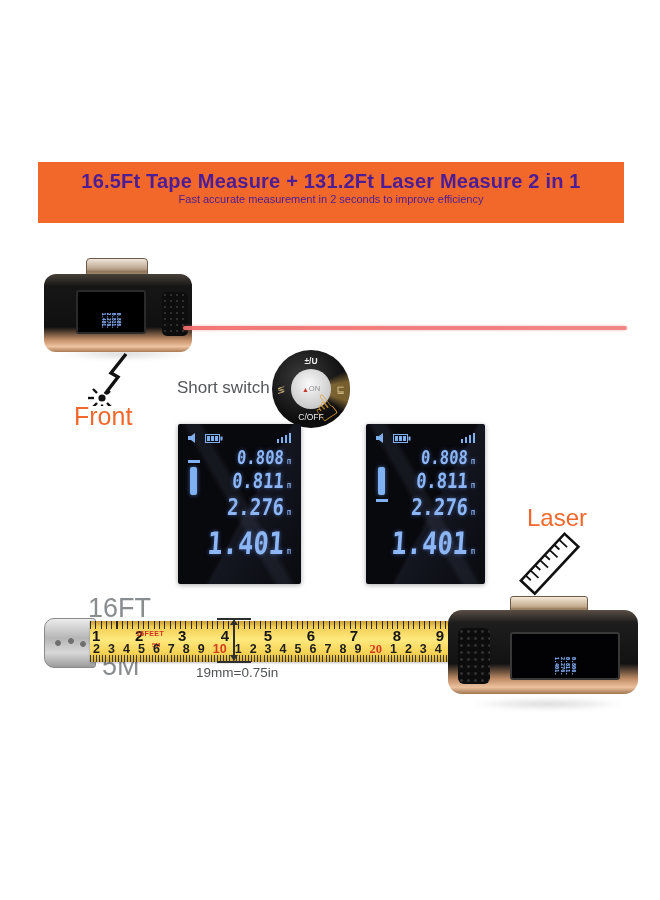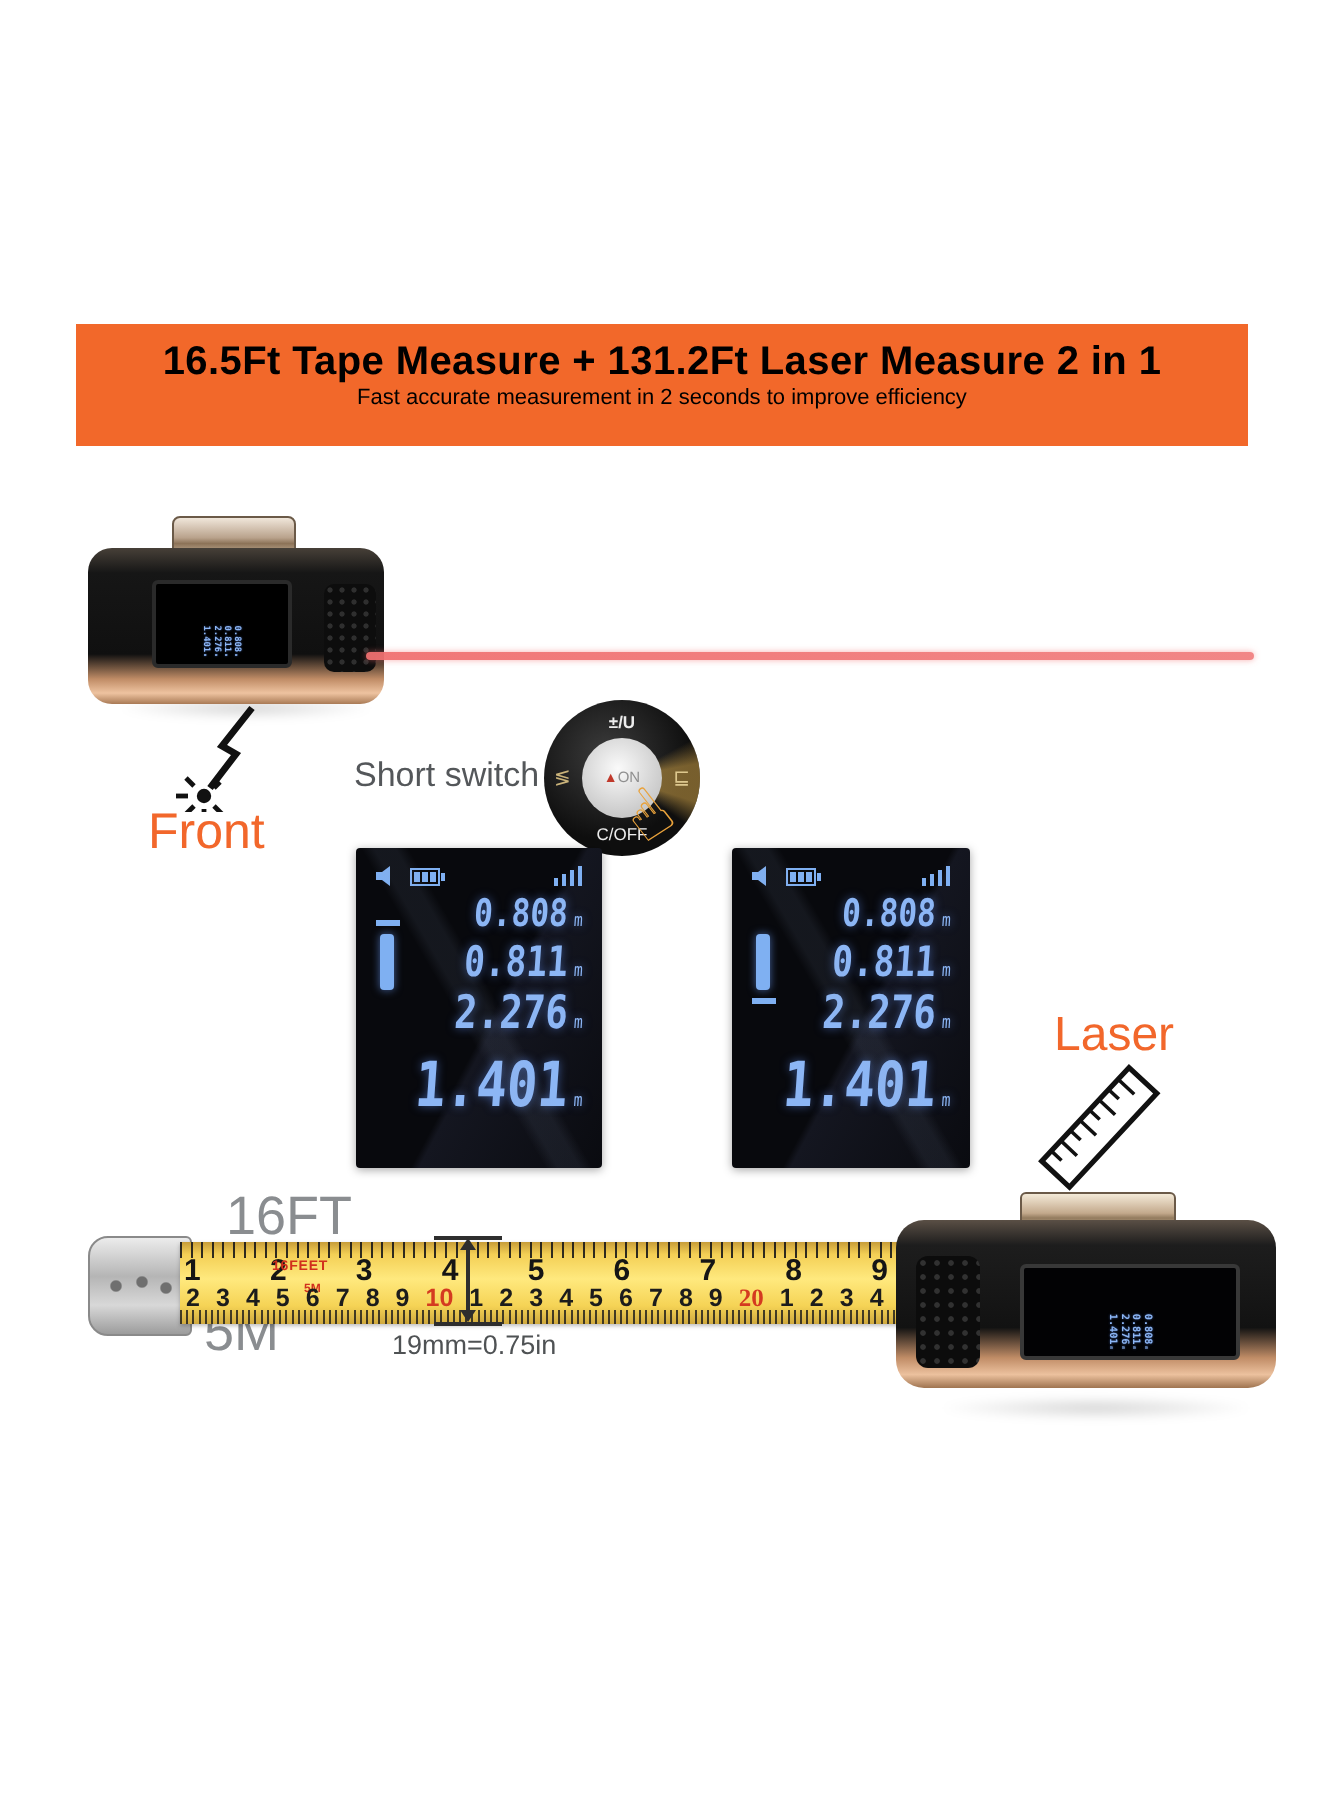--- a/index.html
+++ b/index.html
@@ -1,21 +1,21 @@
 <!DOCTYPE html>
 <html><head>
 <meta charset="utf-8">
 <style>
   html,body{margin:0;padding:0;background:#fff;}
   #canvas{position:relative;width:660px;height:900px;background:#fff;overflow:hidden;
           font-family:"Liberation Sans",sans-serif;}
 
   
   .banner{position:absolute;left:38px;top:162px;width:586px;height:61px;background:#F2682A;
-          color:#000000;text-align:center;}
+          color:#4c1d95;text-align:center;}
   .banner-title{font-size:20px;font-weight:bold;margin-top:8px;white-space:nowrap;letter-spacing:.2px;}
   .banner-sub{font-size:11px;margin-top:0;}
 
   
   .device-top{position:absolute;left:44px;top:258px;width:148px;height:96px;}
   .shadow1{position:absolute;left:58px;top:348px;width:130px;height:12px;
            background:radial-gradient(ellipse,rgba(0,0,0,.16),transparent 70%);filter:blur(2px);}
   .clip{position:absolute;left:42px;top:0;width:60px;height:22px;border-radius:4px;border:1px solid #6b5a48;
         background:linear-gradient(180deg,#f0e6da,#b9a28c 45%,#8d7358 58%,#e8d8c4);}
   .dbody{position:absolute;left:0;top:16px;width:148px;height:78px;border-radius:12px;
@@ -83,21 +83,21 @@
   .mini-row{display:flex;justify-content:flex-end;align-items:baseline;gap:3px;color:#8cb6f5;
         font-family:"DejaVu Sans Mono",monospace;font-weight:bold;font-size:17px;line-height:1.15;
         text-shadow:0 0 4px rgba(100,150,255,.6);}
   .mini-row .unit{font-size:8px;}
 
   
   .ruler-label{position:absolute;left:527px;top:504px;font-size:24px;color:#F2672B;}
   .ruler-icon{position:absolute;left:510px;top:528px;}
 
   
-  .ft-label{position:absolute;left:88px;top:593px;font-size:27px;color:#8A8D90;margin-left:25px;}
+  .ft-label{position:absolute;left:88px;top:593px;font-size:27px;color:#8A8D90;}
   .m-label{position:absolute;left:102px;top:651px;font-size:27px;color:#8A8D90;}
   .hook{position:absolute;left:44px;top:618px;width:50px;height:48px;border:1px solid #8a8a8a;
         border-radius:10px 3px 3px 10px;
         background-image:radial-gradient(circle at 13px 24px,#6f6f6f 2.5px,transparent 3.2px),
                          radial-gradient(circle at 26px 22px,#6f6f6f 2.5px,transparent 3.2px),
                          radial-gradient(circle at 38px 25px,#6f6f6f 2.5px,transparent 3.2px),
                          linear-gradient(180deg,#ececec,#b5b5b5 40%,#d8d8d8 70%,#9c9c9c);}
   .tape{position:absolute;left:90px;top:621px;width:372px;height:41px;
         background:linear-gradient(180deg,#c79d39 0%,#f3cf55 15%,#ffe97e 45%,#f5d355 78%,#cfa93e 100%);
         box-shadow:0 1px 2px rgba(0,0,0,.25);}

